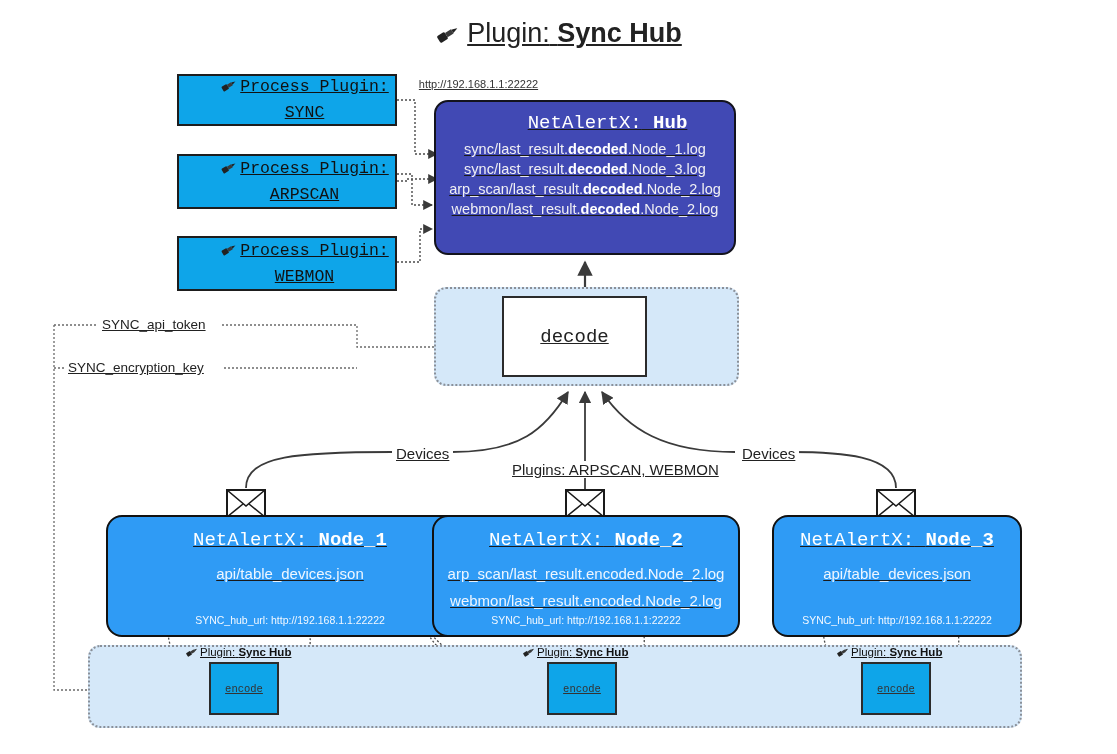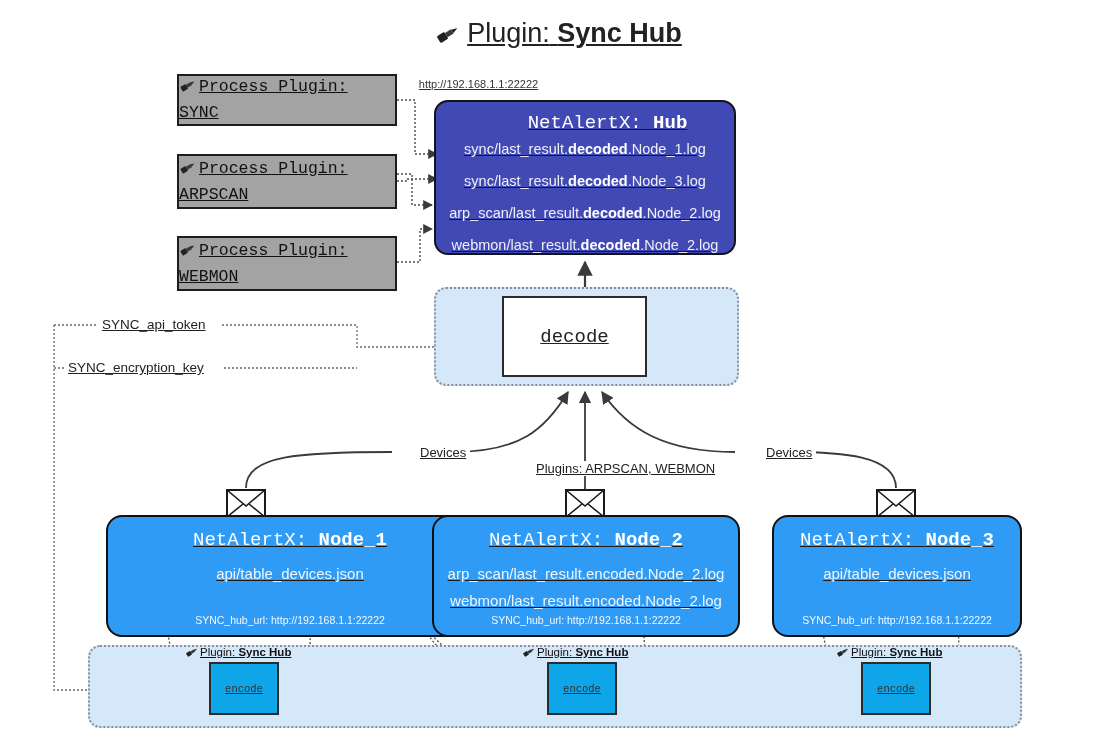--- a/index.html
+++ b/index.html
@@ -10,50 +10,50 @@
   svg.overlay{position:absolute;left:0;top:0;width:1117px;height:754px;pointer-events:none;}
 
   
   #title{left:0;top:18px;width:1117px;text-align:center;font-size:27px;color:#222;}
   #title .plug{display:inline-block;vertical-align:-3px;margin-right:6px;}
   #title .b{font-weight:bold;}
 
   #huburl{left:0;top:78px;width:957px;text-align:center;font-size:11px;color:#333;}
 
   
-  .procbox{border:2px solid #1d1d1d;background:#a3a3a3;
+  .procbox{border:2px solid #1d1d1d;background:#0ea5e9;
            font-family:"Liberation Mono","DejaVu Sans Mono",monospace;
            font-size:16.5px;color:#111;text-align:center;
-           display:flex;flex-direction:column;justify-content:center;align-items:flex-start;
-           line-height:1.45;}
+           display:flex;flex-direction:column;justify-content:center;align-items:center;
+           line-height:1.45;padding-left:35px;}
   .procbox .l1{white-space:nowrap;}
   .procbox .l1 .plug{display:inline-block;vertical-align:-2px;margin-right:2px;}
 
   
   #hub{left:434px;top:100px;width:302px;height:155px;background:#4149b4;
        border:2px solid #13131d;border-radius:14px;}
   #hub .hubtitle{margin-top:10px;text-align:center;color:#fff;
        font-family:"Liberation Mono","DejaVu Sans Mono",monospace;font-size:19px;padding-left:45px;}
   #hub .hubtitle .b{font-weight:bold;}
-  #hub .logs{margin-top:7px;display:flex;flex-direction:column;gap:16px;align-items:center;}
+  #hub .logs{margin-top:7px;display:flex;flex-direction:column;gap:4px;align-items:center;}
   #hub .logline{color:#f0f0f4;font-size:14.5px;white-space:nowrap;}
   #hub .logline .b{font-weight:bold;color:#ffffff;}
 
   
   #decodewrap{left:434px;top:287px;width:305px;height:99px;background:#d5e8f9;
        border:2px dotted #8a9099;border-radius:12px;}
   #decodebox{left:502px;top:296px;width:145px;height:81px;background:#fff;
        border:2px solid #2b2b2b;display:flex;align-items:center;justify-content:center;
        font-family:"Liberation Mono","DejaVu Sans Mono",monospace;font-size:19px;color:#222;}
 
   
   .cfglabel{font-size:13.5px;color:#222;background:#fff;padding:0 4px;white-space:nowrap;}
 
   
-  .edgelabel{font-size:13px;color:#222;background:#fff;padding:0 4px;white-space:nowrap;margin-left:24px;}
+  .edgelabel{font-size:15px;color:#222;background:#fff;padding:0 4px;white-space:nowrap;}
 
   
   .nodebox{background:#2f9bf5;border:2.5px solid #111;border-radius:16px;}
   .nodebox .ntitle{margin-top:12px;text-align:center;color:#fff;
        font-family:"Liberation Mono","DejaVu Sans Mono",monospace;font-size:19px;}
   .nodebox .ntitle .b{font-weight:bold;}
   .nodebox .nlines{margin-top:14px;display:flex;flex-direction:column;gap:10px;align-items:center;}
   .nodebox .nline{color:#eef6ff;font-size:15px;white-space:nowrap;}
   .nodebox .nfoot{position:absolute;left:0;bottom:9px;width:100%;text-align:center;
        color:#f2f8ff;font-size:10.5px;white-space:nowrap;}

